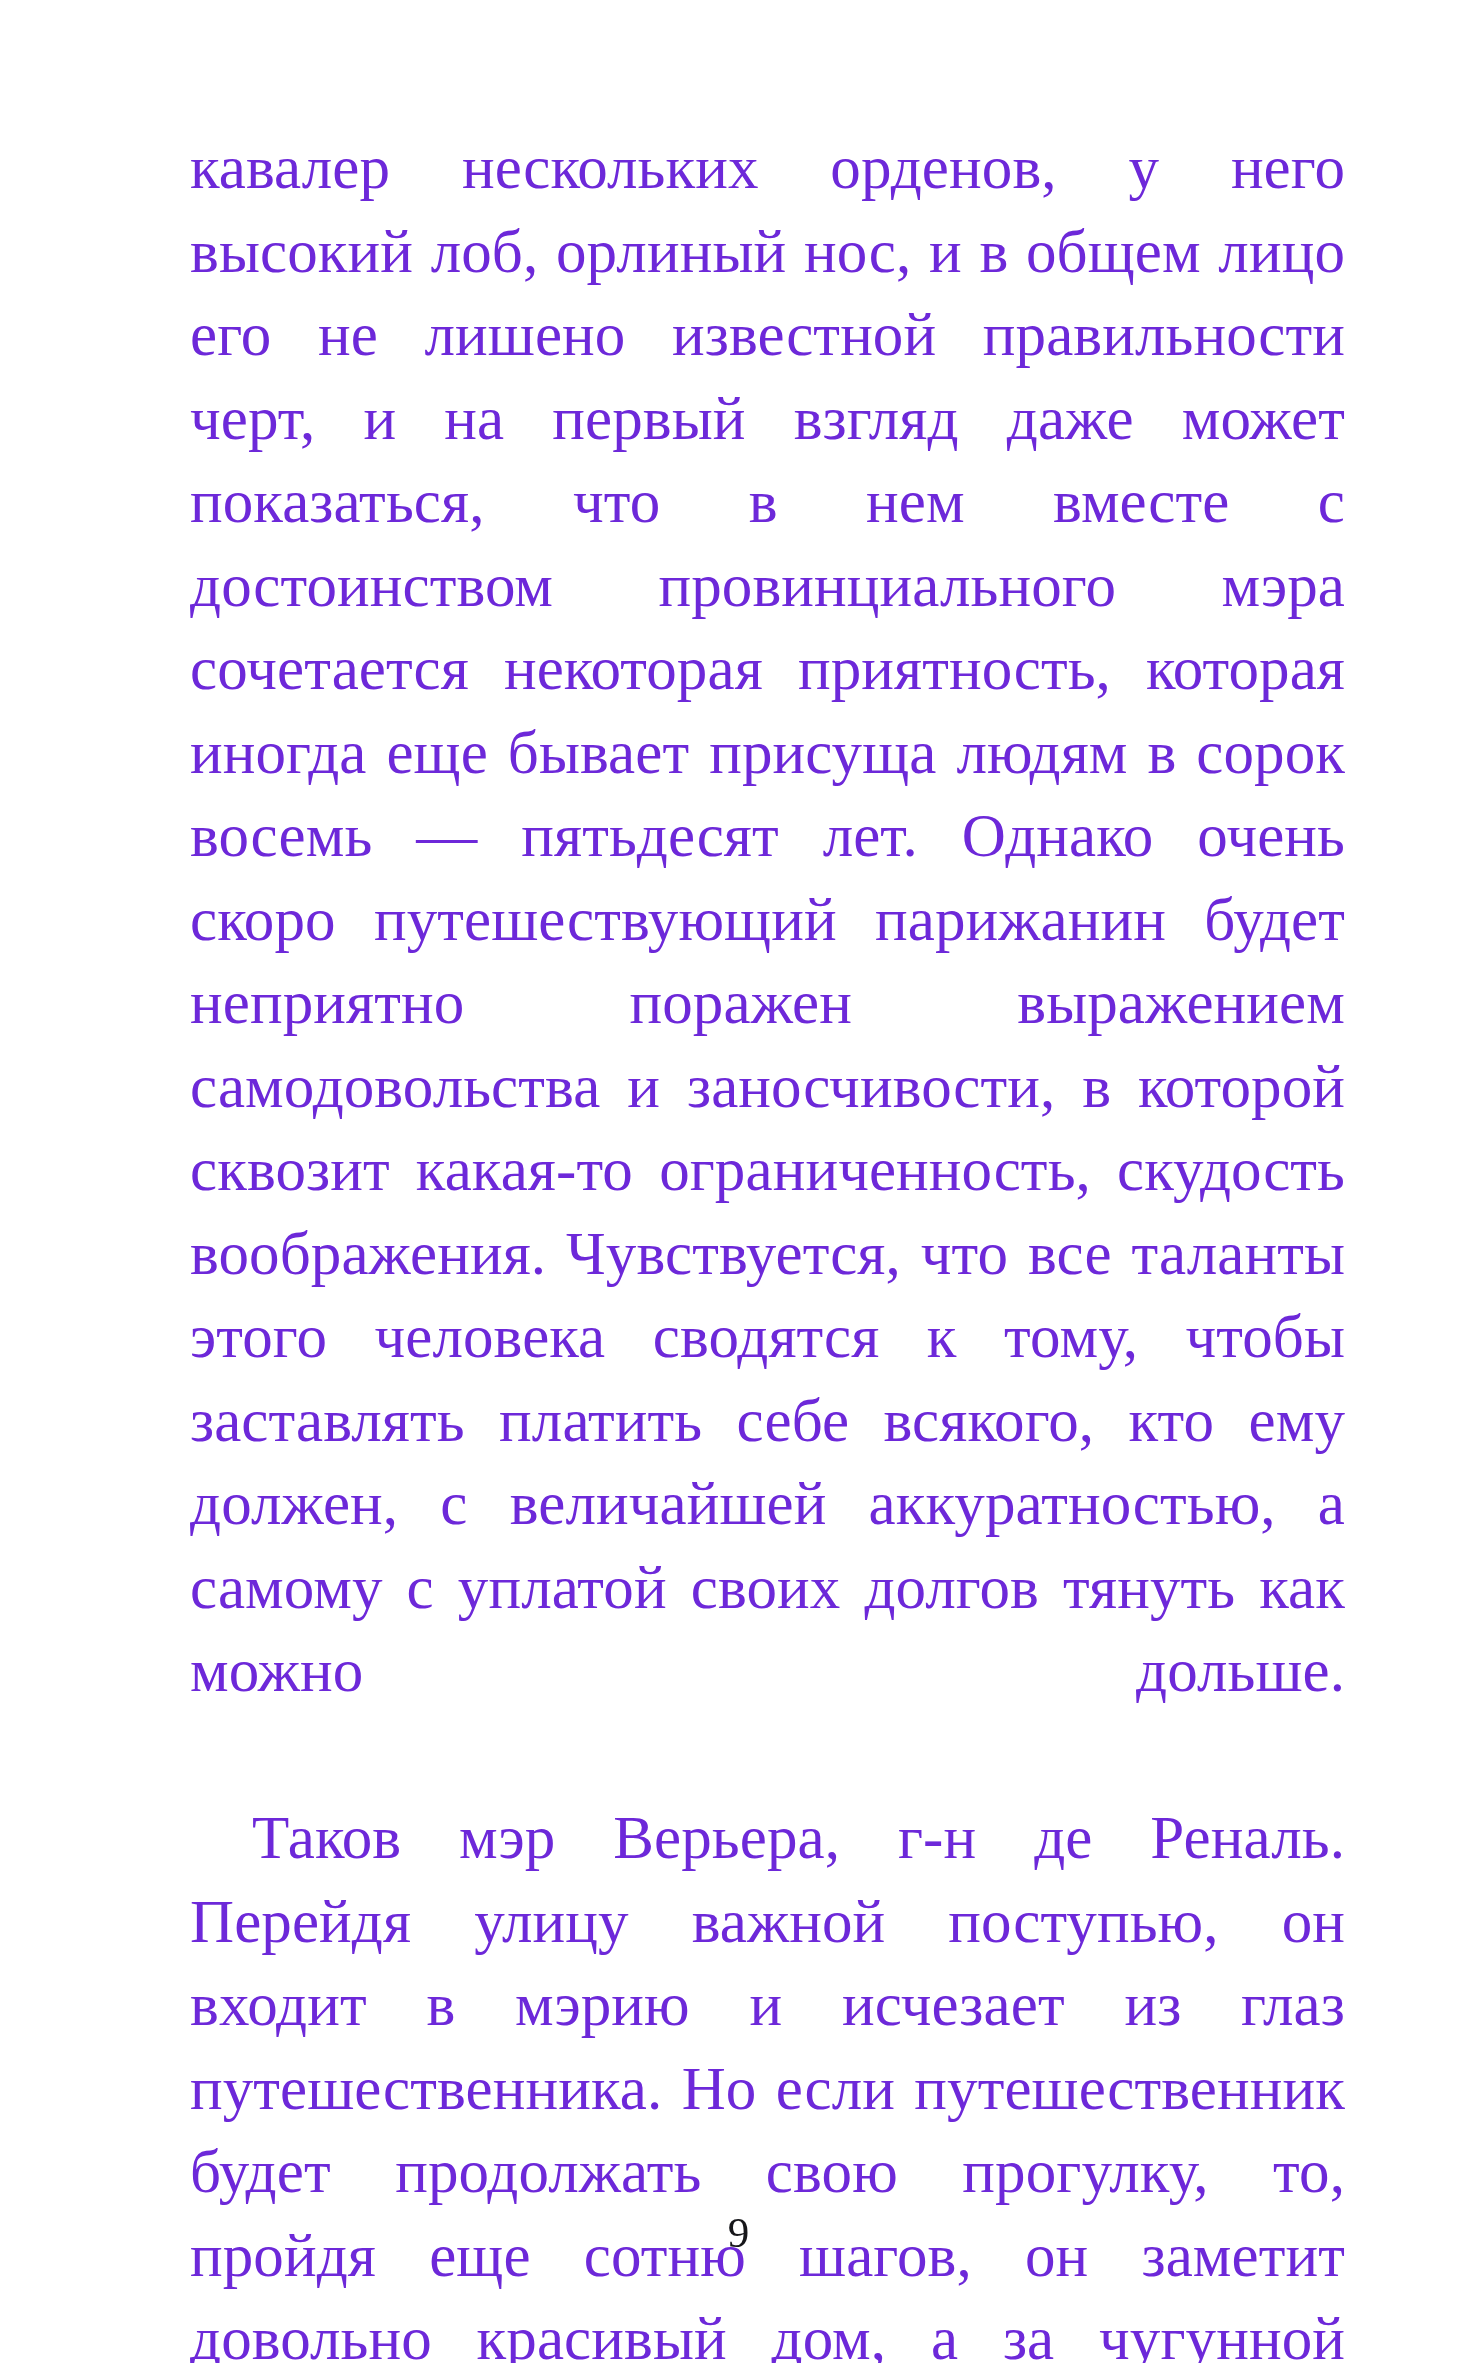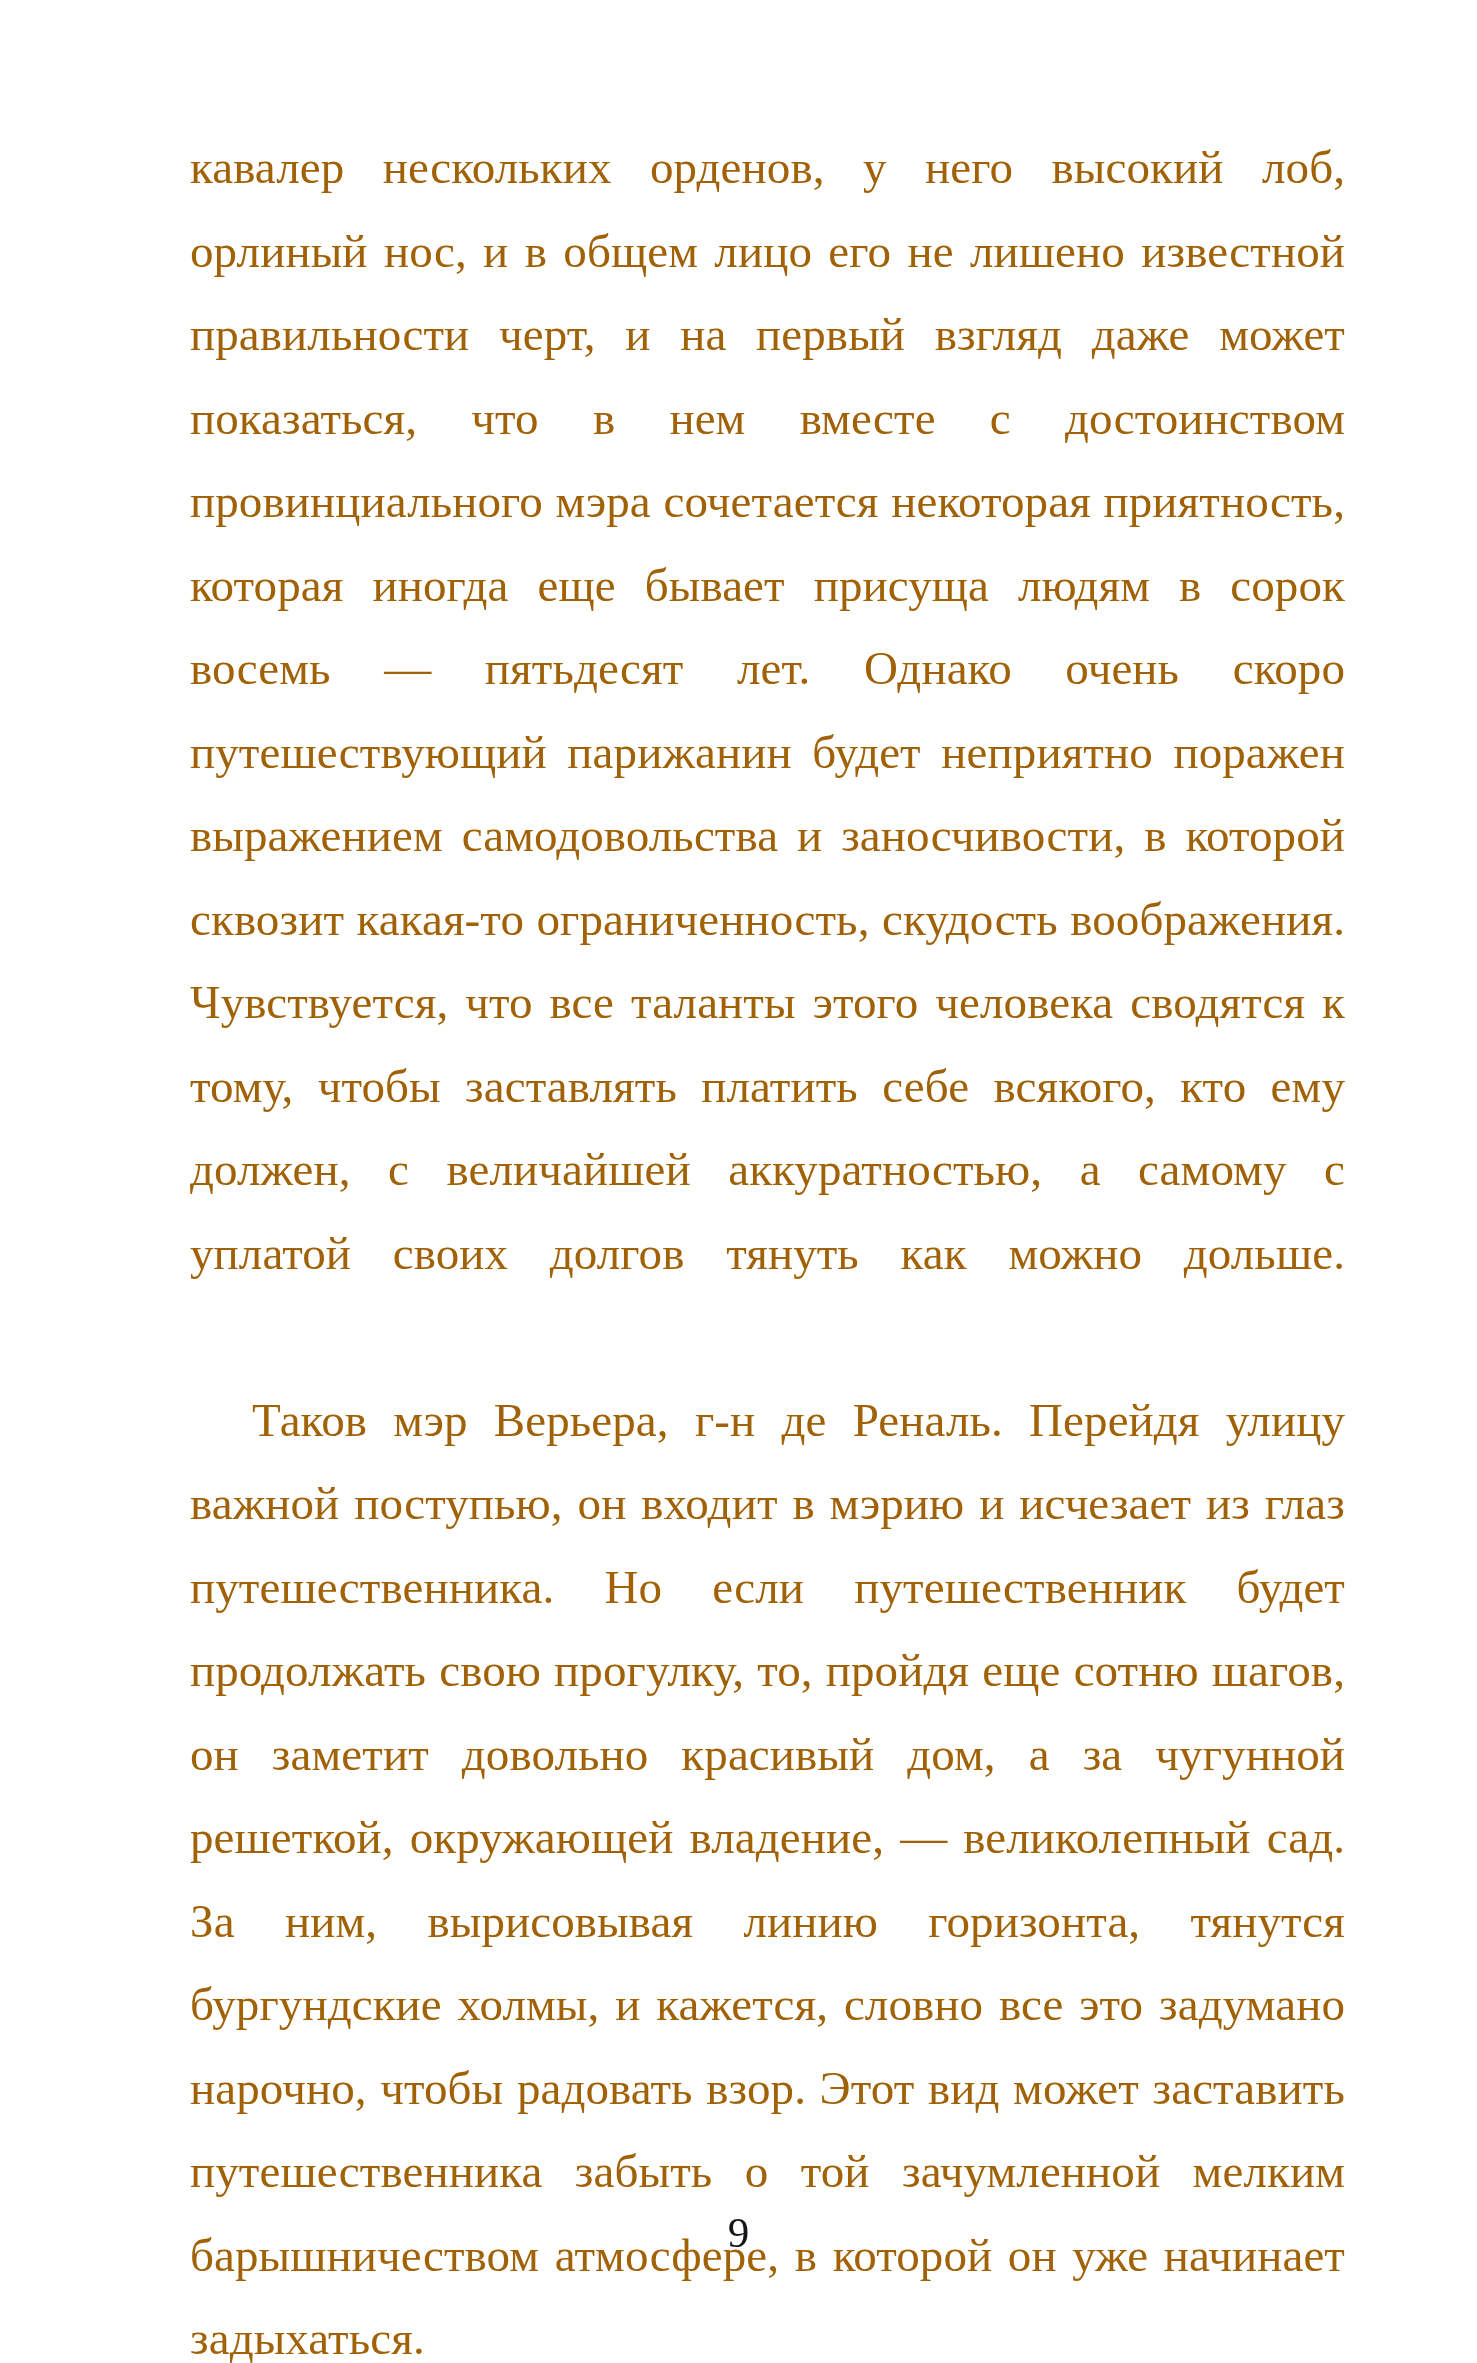--- a/index.html
+++ b/index.html
@@ -30,24 +30,24 @@
     position: absolute;
     left: 190px;
     top: 126px;
     width: 1155px;
   }
 
   .para {
     margin: 0;
     text-align: justify;
     text-justify: inter-word;
-    font-size: 47px;
+    font-size: 61px;
     line-height: 83.5px;
     letter-spacing: 0.1px;
-    color: #a16207;
+    color: #6d28d9;
     hyphens: manual;
     word-spacing: 0.5px;
   }
 
   .para + .para {
     margin-top: 0;
   }
 
   .para.indent {
     text-indent: 62px;

